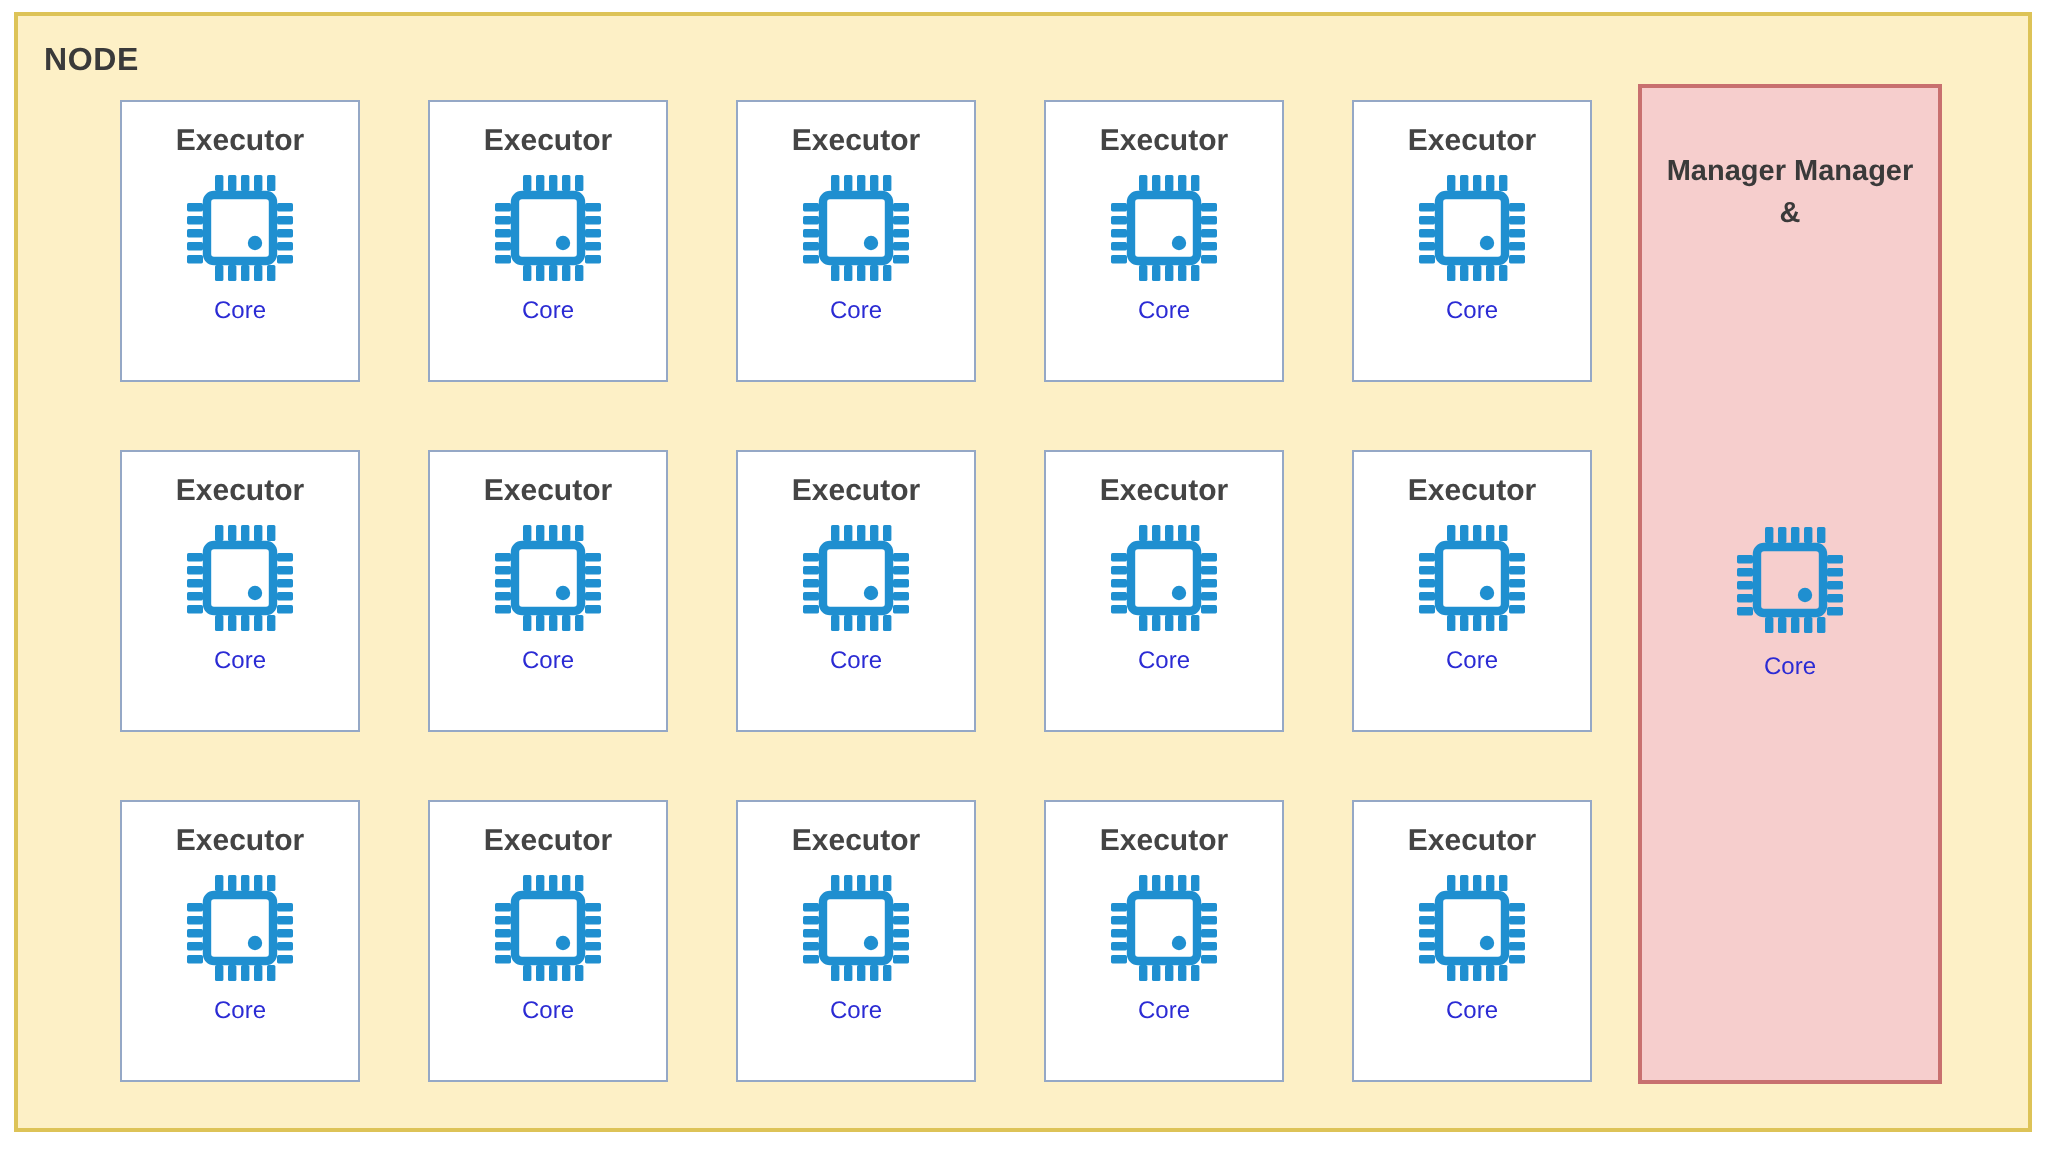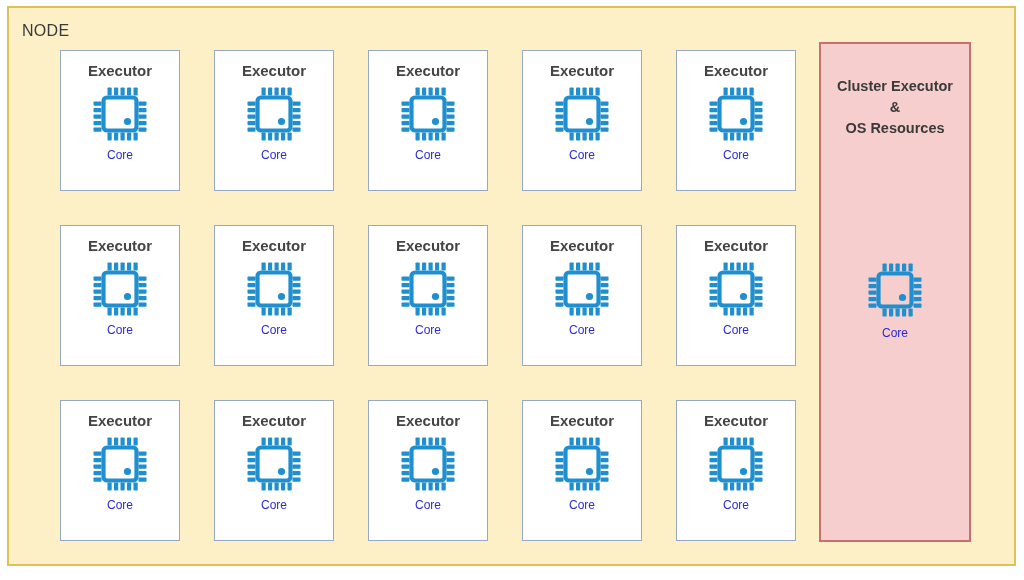--- a/index.html
+++ b/index.html
@@ -24,21 +24,21 @@
     box-sizing: border-box;
     background: #fdf0c6;
     border: 2px solid #ddc357;
   }
 
   #node-title {
     position: absolute;
     left: 13px;
     top: 14px;
     font-size: 16px;
-    font-weight: normal;
+    font-weight: bold;
     color: #3a3a3a;
     letter-spacing: 0.3px;
     white-space: nowrap;
   }
 
   
   #executor-grid {
     position: absolute;
     left: 51px;
     top: 42px;
@@ -295,23 +295,22 @@
           <svg>
             <use href="#cpu-chip-icon"></use>
           </svg>
         </div>
         <div class="core-label">Core</div>
       </div>
     </div>
 
   <div id="cluster-panel">
     <div id="cluster-title">
-      <span>Cluster Executor</span>
+      <span>Manager Manager</span>
       <span>&amp;</span>
-      <span>OS Resources</span>
     </div>
     <div id="cluster-core">
       <div class="chip-wrap">
         <svg>
             <use href="#cpu-chip-icon"></use>
           </svg>
       </div>
       <div class="core-label">Core</div>
     </div>
   </div>

